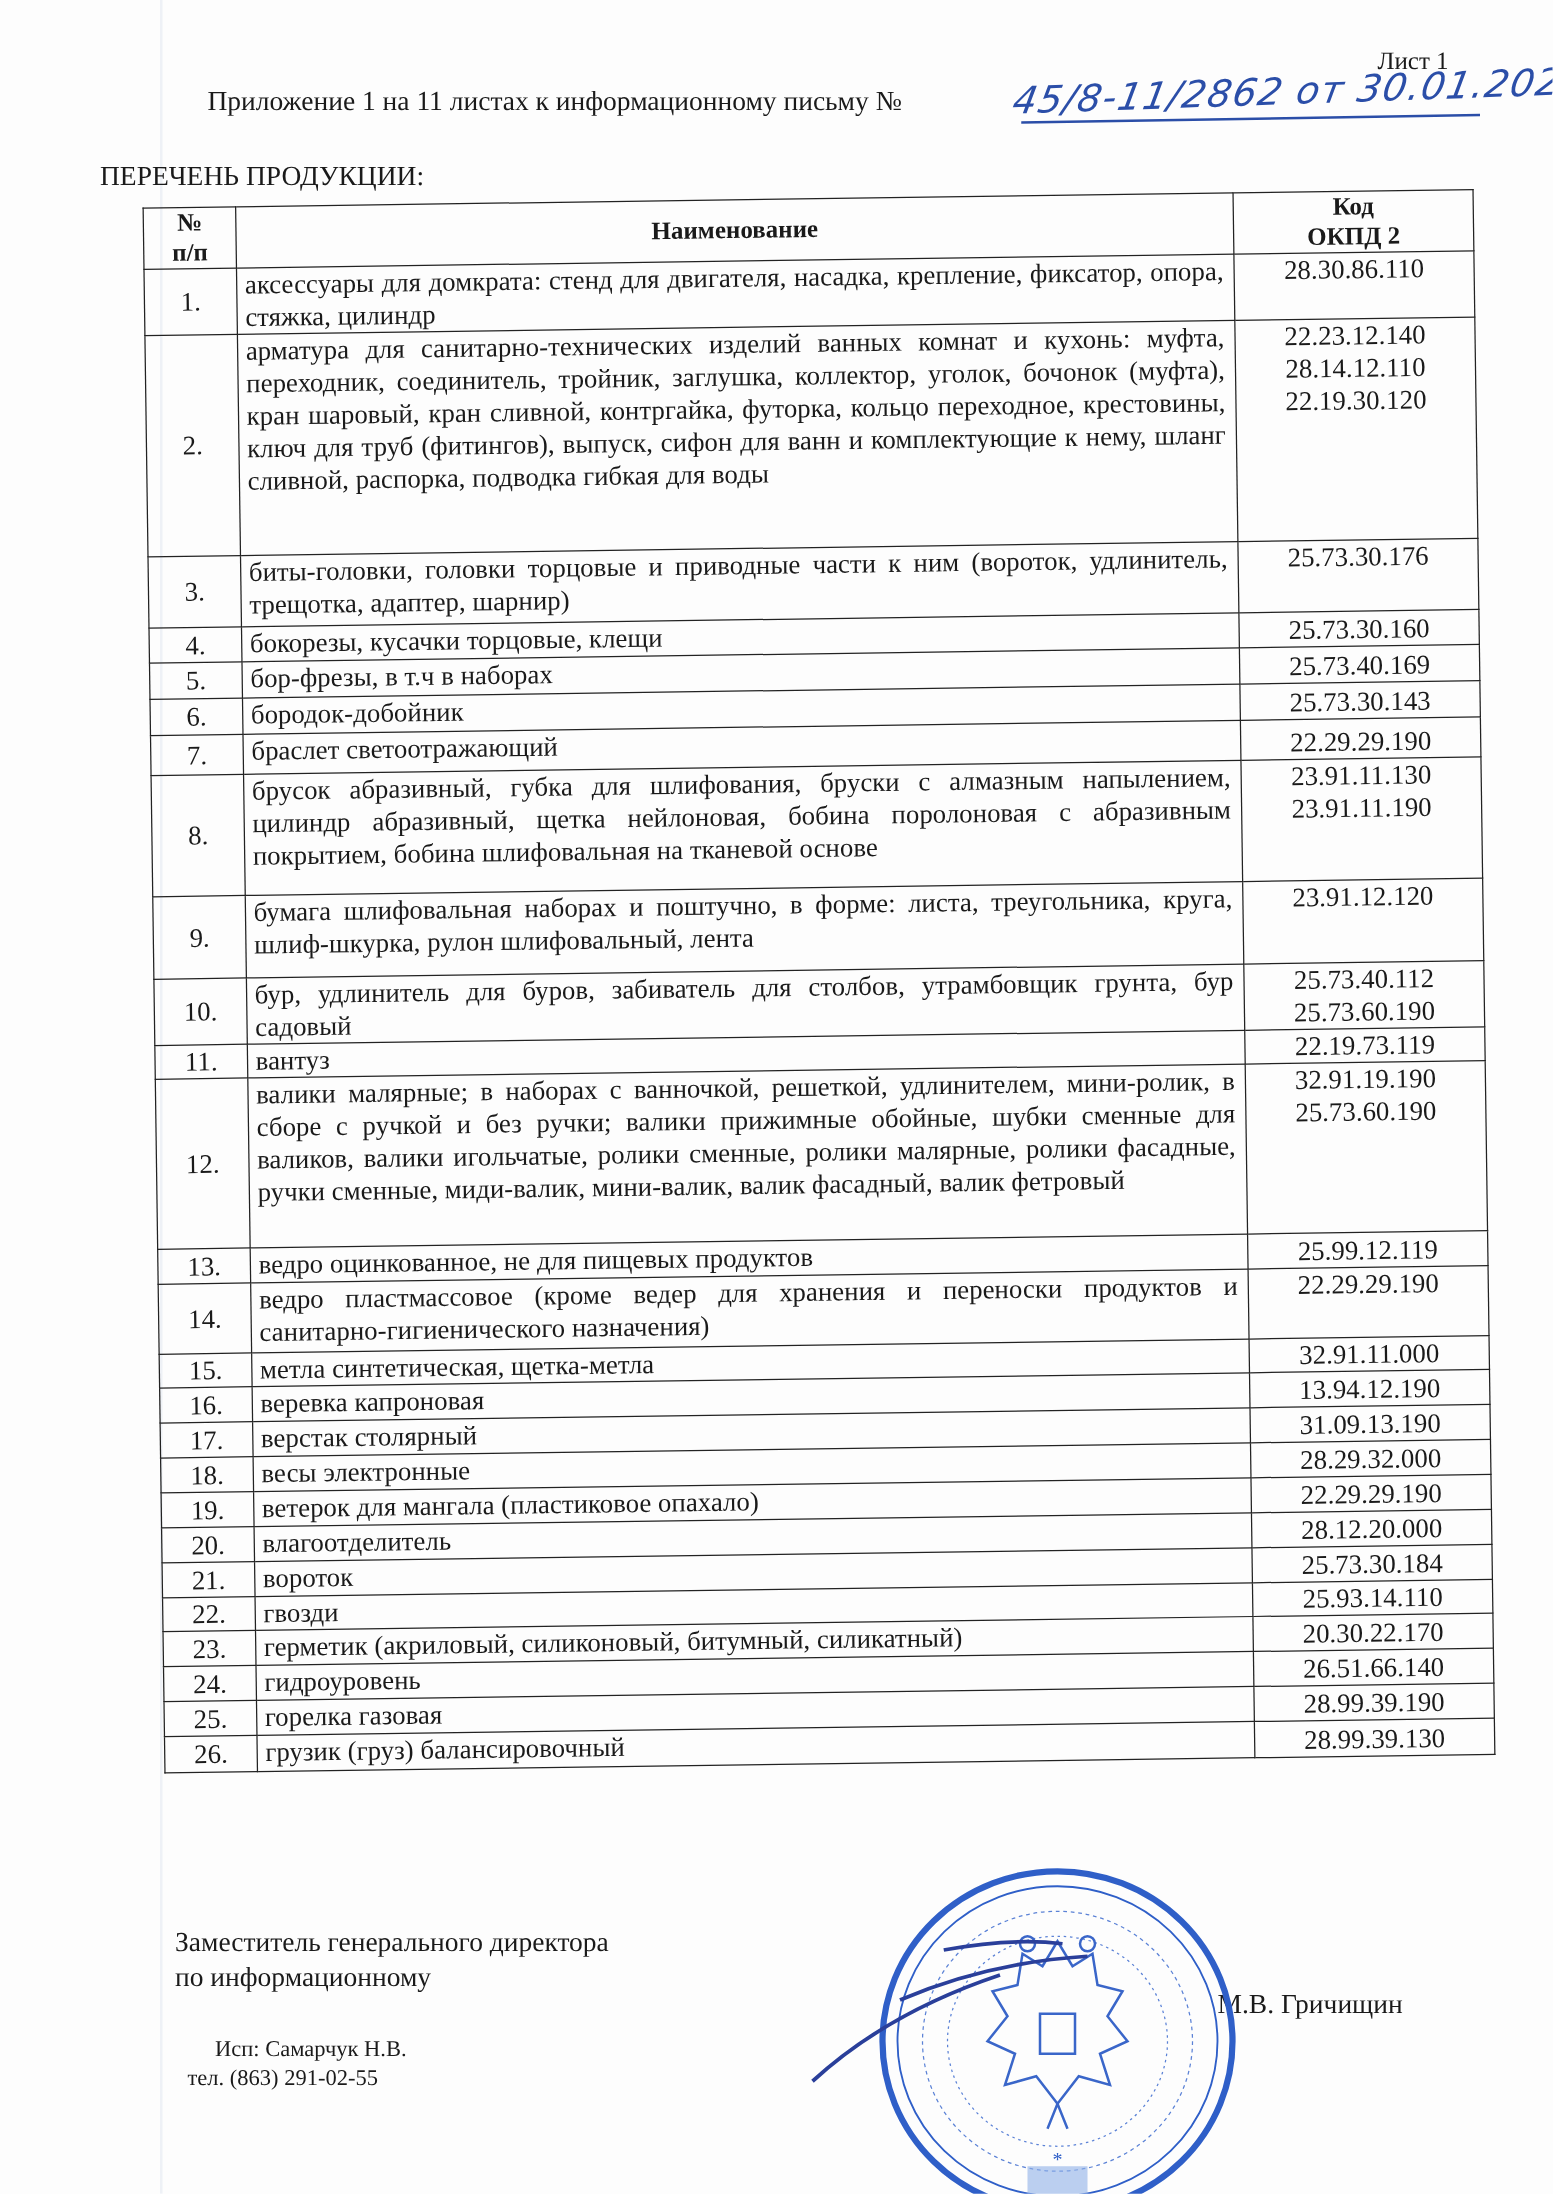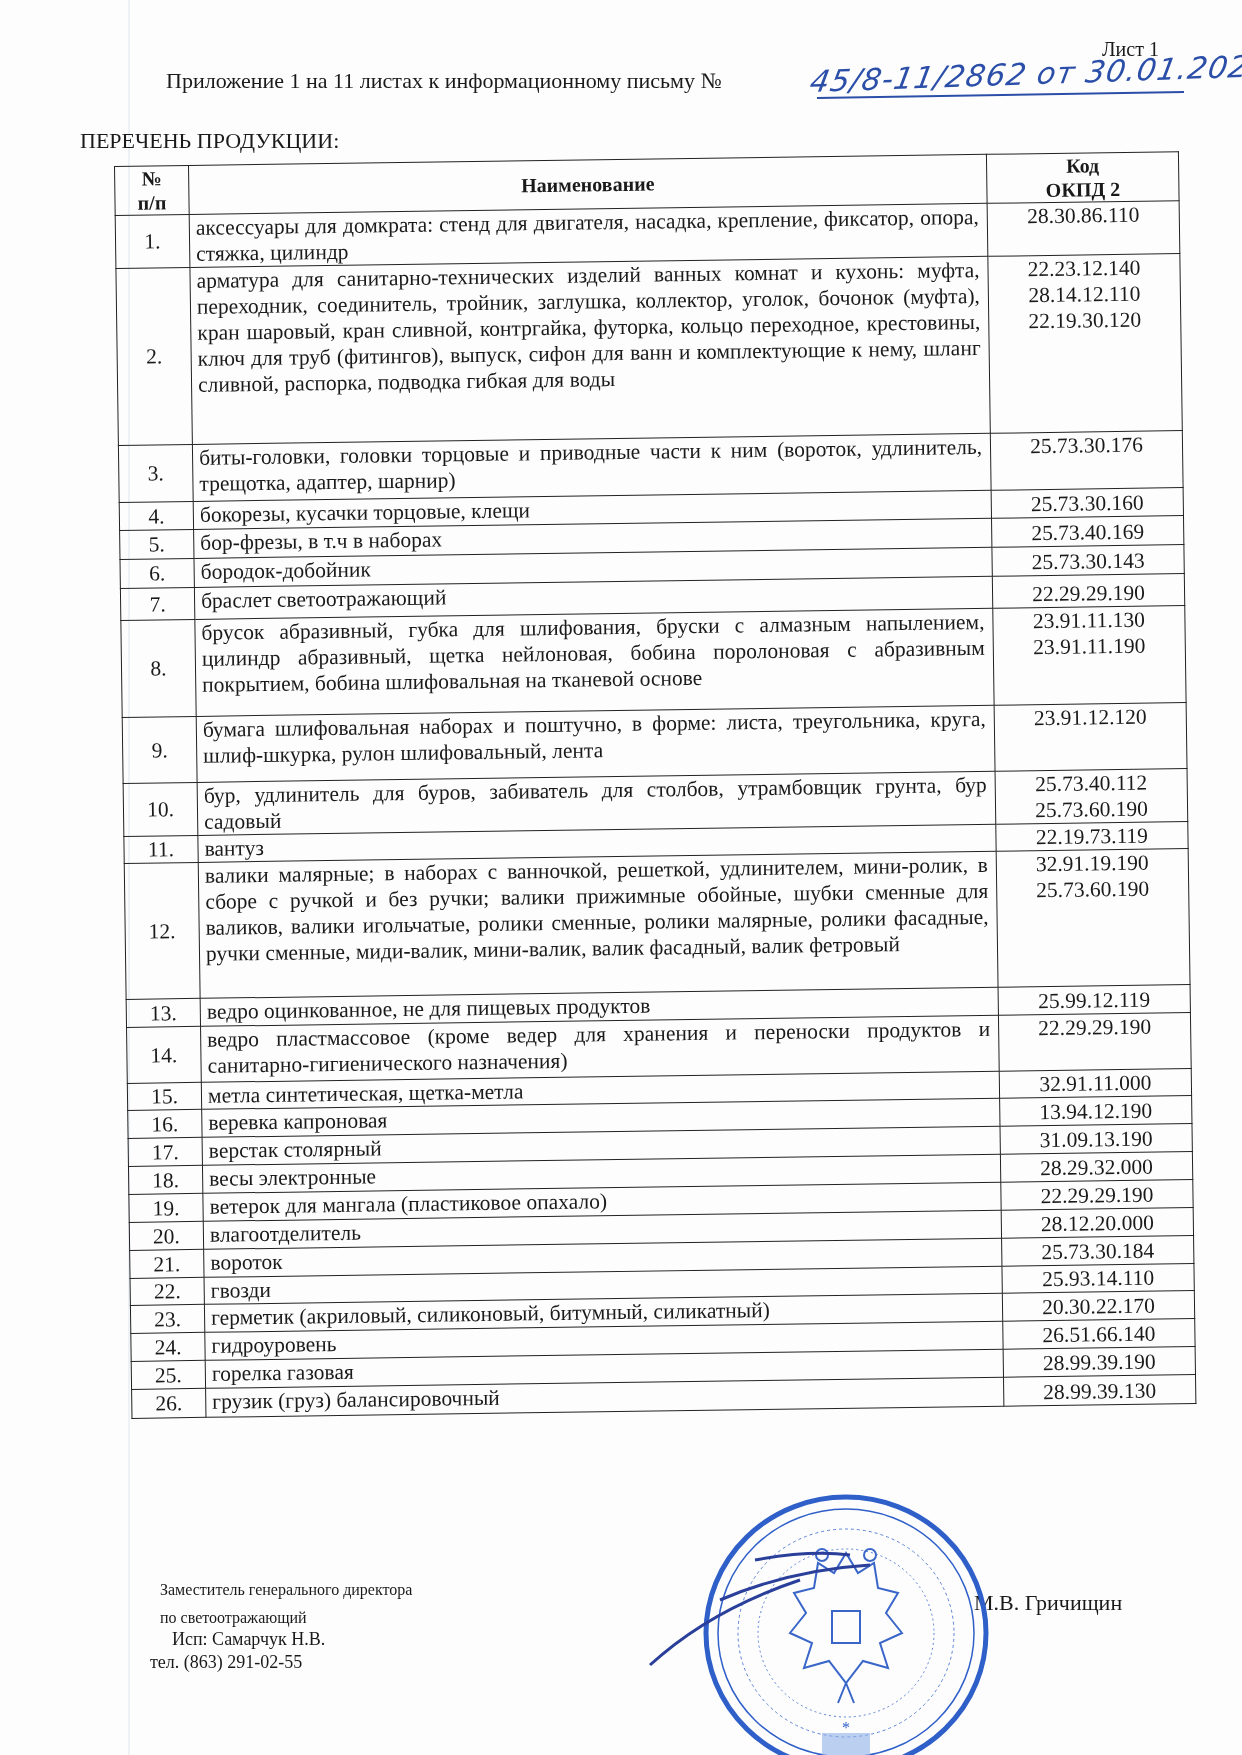--- a/index.html
+++ b/index.html
@@ -43,21 +43,21 @@
   td, th {
     border: 1.6px solid #222; vertical-align: top; padding: 0 4px;
   }
   th { font-weight: bold; font-size: 20px; vertical-align: middle; text-align: center; line-height: 24px; }
   col.c1 { width: 74px; } col.c2 { width: 798px; } col.c3 { width: 192px; }
   td.num { text-align: center; vertical-align: middle; }
   td.name { text-align: justify; text-align-last: left; padding: 0 8px 0 6px; }
   td.code { text-align: center; }
   .code-line { display: block; }
   .code-bottom { vertical-align: bottom; }
-  .signature-block { position: absolute; left: 160px; top: 1540px; font-size: 16px; line-height: 28px; margin-top: 36px; }
+  .signature-block { position: absolute; left: 140px; top: 1540px; font-size: 22px; line-height: 28px; }
   .executor-block { position: absolute; left: 150px; top: 1628px; font-size: 18px; line-height: 23px; }
   .executor-block div:first-child { padding-left: 6px; margin-left: 16px; }
   .signer-name { position: absolute; left: 974px; top: 1590px; font-size: 22px; }
   .stamp { position: absolute; left: 694px; top: 1493px; width: 300px; height: 282px; }
   .stamp svg { width: 100%; height: 100%; }
   .sig-stroke { position: absolute; left: 640px; top: 1540px; width: 300px; height: 130px; pointer-events: none; }
 </style>
 </head>
 <body>
 
@@ -285,21 +285,21 @@
           <td class="code code-bottom">
             <span class="code-line">28.99.39.130</span>
           </td>
         </tr>
       </tbody>
   </table>
 </div>
 
 <div class="signature-block">
   <div>Заместитель генерального директора</div>
-  <div>по светоотражающий</div>
+  <div>по информационному</div>
 </div>
 
 <div class="executor-block">
   <div>Исп: Самарчук Н.В.</div>
   <div>тел. (863) 291-02-55</div>
 </div>
 
 <div class="signer-name">М.В. Гричищин</div>
 
 <div class="stamp">

